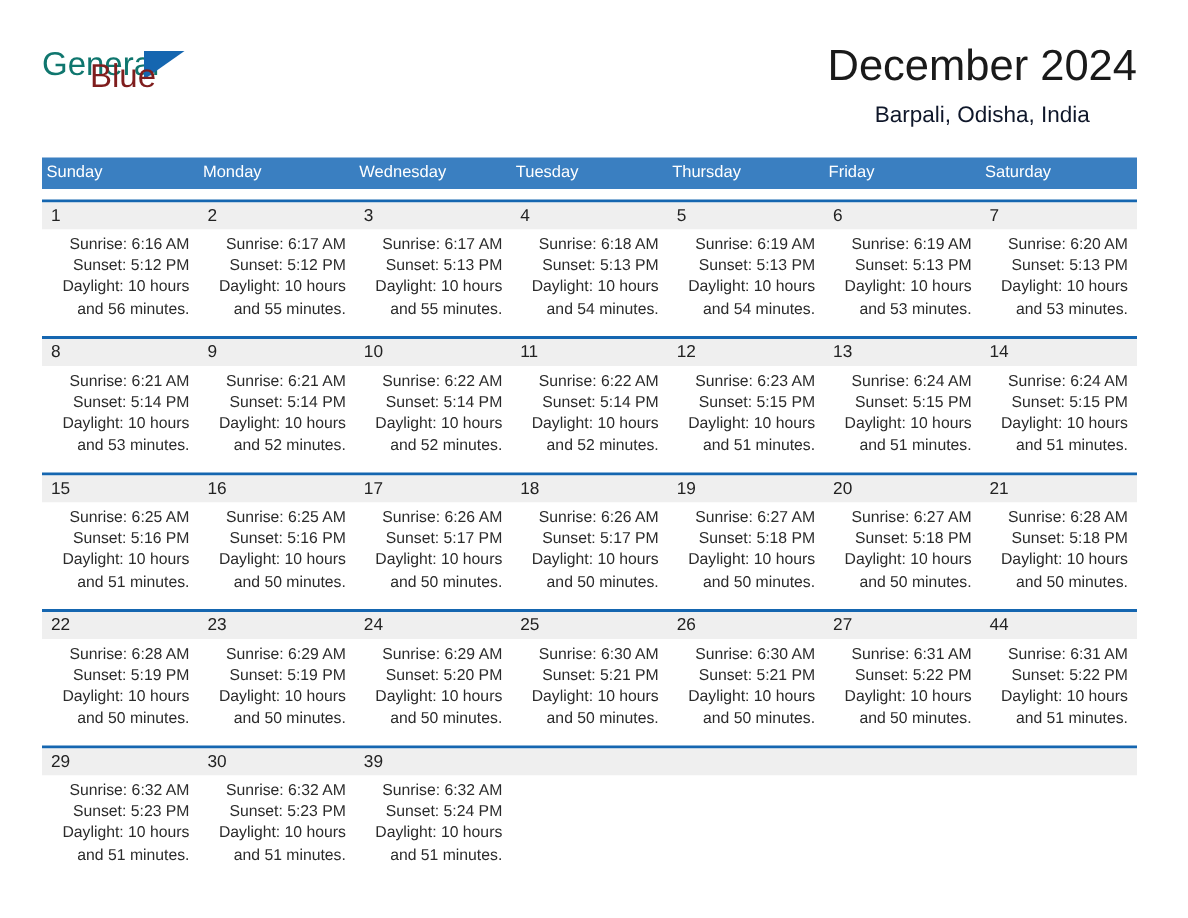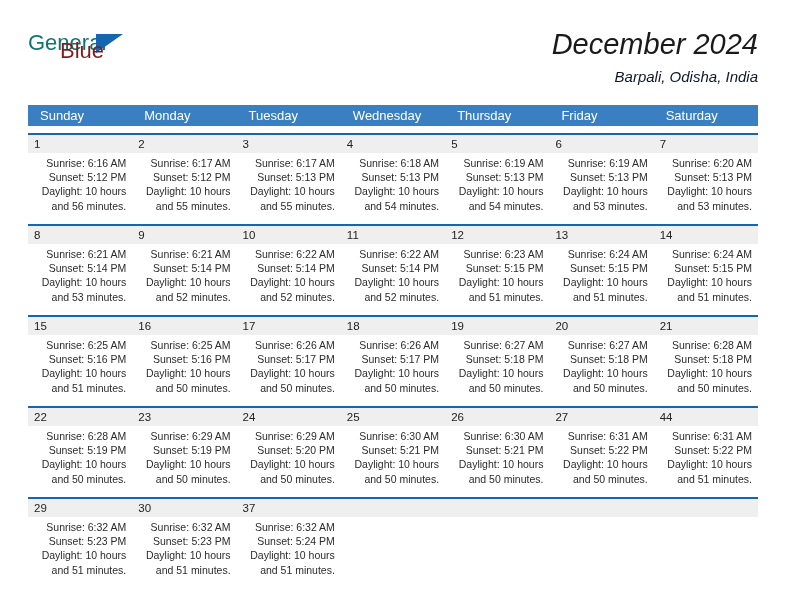--- a/index.html
+++ b/index.html
@@ -61,22 +61,21 @@
     top: 8px;
     font-size: 22px;
     color: #7f1d1d;
     line-height: 26px;
   }
 
   .title-block {
     position: absolute;
     right: 0;
     top: 0;
-    text-align: right;
-    font-style: italic;
+    text-align: center;
   }
   .cal-title {
     font-size: 29px;
     color: #1a1a1a;
     line-height: 36px;
     white-space: nowrap;
   }
   .cal-subtitle {
     font-size: 15px;
     color: #0f172a;
@@ -93,23 +92,23 @@
     width: 730px;
   }
   .dow-row {
     display: flex;
     background: #3a7fc1;
     height: 21px;
   }
   .dow {
     flex: 1 1 0;
     color: #ffffff;
-    font-size: 13px;
+    font-size: 11px;
     line-height: 21px;
-    padding-left: 12px;
+    padding-left: 3px;
     box-sizing: border-box;
     white-space: nowrap;
     overflow: hidden;
   }
 
   .week {
     position: relative;
     border-top: 2px solid #1566b0;
     margin-top: 7px;
     height: 82px;
@@ -166,22 +165,22 @@
       <div class="cal-subtitle">Barpali, Odisha, India</div>
     </div>
 
   </div>
 
   <div class="calendar">
 
     <div class="dow-row">
       <div class="dow">Sunday</div>
       <div class="dow">Monday</div>
+      <div class="dow">Wednesday</div>
       <div class="dow">Tuesday</div>
-      <div class="dow">Wednesday</div>
       <div class="dow">Thursday</div>
       <div class="dow">Friday</div>
       <div class="dow">Saturday</div>
     </div>
 
     <div class="week">
       <div class="week-numbers">
         <div class="num-cell">1</div>
         <div class="num-cell">2</div>
         <div class="num-cell">3</div>
@@ -401,21 +400,21 @@
           <div class="line">Daylight: 10 hours</div>
           <div class="line">and 51 minutes.</div>
         </div>
       </div>
     </div>
 
     <div class="week">
       <div class="week-numbers">
         <div class="num-cell">29</div>
         <div class="num-cell">30</div>
-        <div class="num-cell">37</div>
+        <div class="num-cell">39</div>
         <div class="num-cell"></div>
         <div class="num-cell"></div>
         <div class="num-cell"></div>
         <div class="num-cell"></div>
       </div>
       <div class="week-cells">
         <div class="cell">
           <div class="line">Sunrise: 6:32 AM</div>
           <div class="line">Sunset: 5:23 PM</div>
           <div class="line">Daylight: 10 hours</div>

